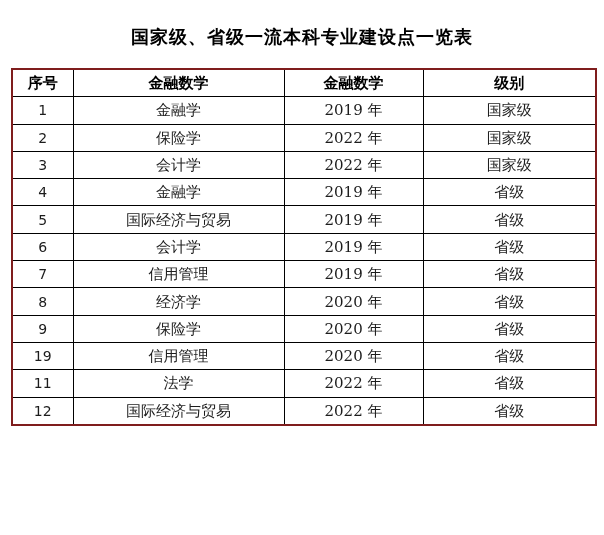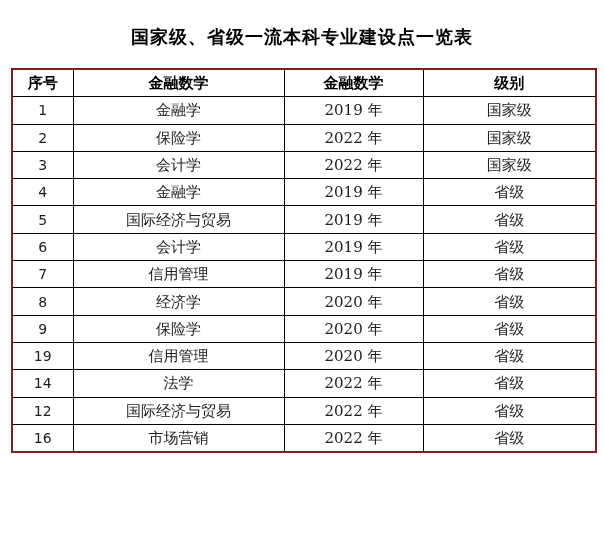--- a/index.html
+++ b/index.html
@@ -138,32 +138,26 @@
           <td data-name="year-cell">2020 年</td>
           <td data-name="level-cell">省级</td>
         </tr>
         <tr data-name="table-row">
           <td data-name="seq-cell">19</td>
           <td data-name="major-cell">信用管理</td>
           <td data-name="year-cell">2020 年</td>
           <td data-name="level-cell">省级</td>
         </tr>
         <tr data-name="table-row">
-          <td data-name="seq-cell">14</td>
+          <td data-name="seq-cell">11</td>
           <td data-name="major-cell">法学</td>
           <td data-name="year-cell">2022 年</td>
           <td data-name="level-cell">省级</td>
         </tr>
         <tr data-name="table-row">
           <td data-name="seq-cell">12</td>
           <td data-name="major-cell">国际经济与贸易</td>
           <td data-name="year-cell">2022 年</td>
           <td data-name="level-cell">省级</td>
         </tr>
-        <tr data-name="table-row">
-          <td data-name="seq-cell">16</td>
-          <td data-name="major-cell">市场营销</td>
-          <td data-name="year-cell">2022 年</td>
-          <td data-name="level-cell">省级</td>
-        </tr>
       </tbody>
   </table>
 </div>
 
 </body></html>

